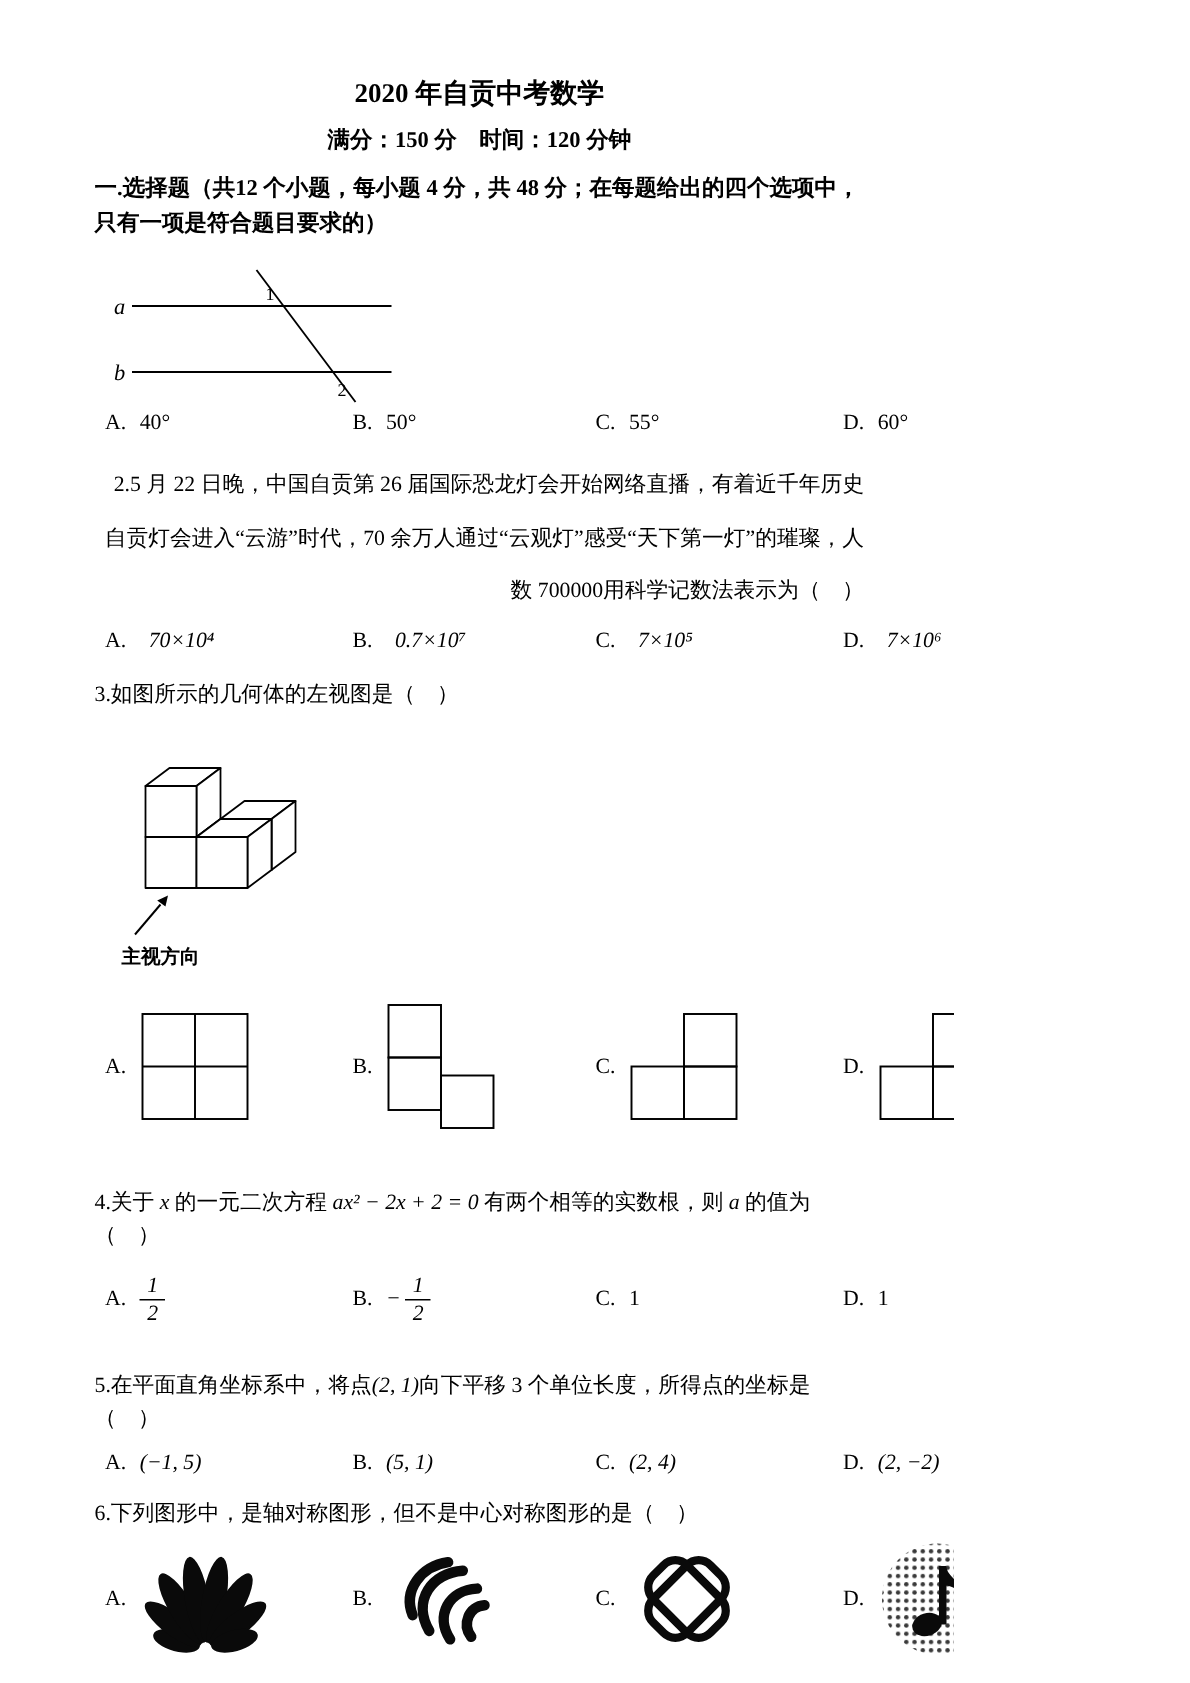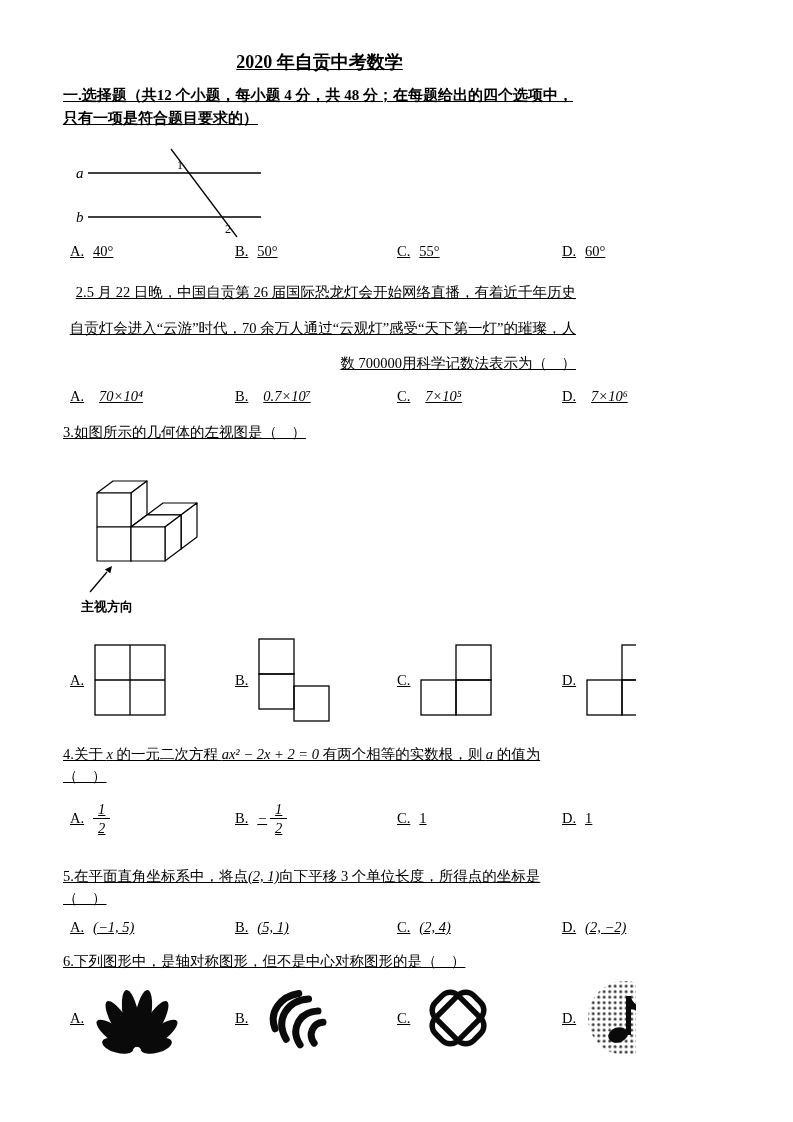--- a/index.html
+++ b/index.html
@@ -1,57 +1,58 @@
 <!DOCTYPE html>
 <html><head>
 <meta charset="utf-8">
 <style>
   html,body{margin:0;padding:0;background:#ffffff;}
   .page{position:relative;width:636px;height:1122px;background:#fff;box-sizing:border-box;
         padding:50px 60px 0 63px;font-family:"Liberation Serif","DejaVu Serif",serif;
-        font-size:14.5px;color:#000;overflow:hidden;text-decoration:underline;}
+        font-size:14.5px;color:#000;overflow:hidden;}
   .title{margin:0 0 10px;text-align:center;font-size:18px;font-weight:bold;}
   .subtitle{margin:0 0 12px;text-align:center;font-size:15px;font-weight:bold;}
   .section-header{font-weight:bold;font-size:15px;line-height:1.5;margin:0 0 10px;}
   .stem{margin:0;line-height:1.55;}
   .var,.math{font-style:italic;}
   .opts{display:grid;grid-template-columns:165px 162px 165px 1fr;align-items:center;padding-left:7px;}
   .opt{display:flex;align-items:center;white-space:nowrap;}
   .opt-label{margin-right:9px;}
   .q-block{margin-top:14px;}
   .q1-block .fig{display:block;margin:8px 0 2px 12px;}
   .q1-block .opts{margin-top:4px;}
   .q2-block{margin-top:15px;}
   .q2-block .stem{line-height:2.45;text-align:right;}
   .q2-block .opts{margin-top:6px;}
   .q2-block .opt-label{margin-right:15px;}
   .q3-block{margin-top:16px;}
   .q3-block .fig{display:block;margin:8px 0 0 14px;}
   .q3-block .opts{margin-top:20px;}
-  .q4-block{margin-top:20px;}
+  .q4-block{margin-top:37px;}
   .q4-block .opts{margin-top:8px;min-height:46px;}
   .q5-block{margin-top:23px;}
   .q5-block .opts{margin-top:9px;}
   .q6-block{margin-top:14px;}
   .q6-block .opts{margin-top:6px;}
   .frac{display:inline-flex;flex-direction:column;align-items:center;line-height:1.12;font-style:italic;}
   .frac .num{padding:0 5px 1px;border-bottom:1px solid #000;}
   .frac .den{padding-top:1px;}
   .sign{margin-right:3px;font-style:italic;}
   svg text{font-family:"Liberation Serif","DejaVu Serif",serif;fill:#000;}
   .svg-var{font-style:italic;font-size:15px;}
   .svg-num{font-size:12px;}
   .svg-label{font-size:13px;font-weight:bold;}
 </style>
 </head>
 <body>
 
 <div class="page">
 
   <h1 class="title">2020 年自贡中考数学</h1>
+  <div class="subtitle">满分：150 分　时间：120 分钟</div>
   <div class="section-header">一.选择题（共12 个小题，每小题 4 分，共 48 分；在每题给出的四个选项中，只有一项是符合题目要求的）</div>
 
   <div class="q-block q1-block">
     <svg class="fig" width="190" height="96" viewBox="0 0 190 96">
       <line x1="13" y1="30" x2="186" y2="30" stroke="#000" stroke-width="1.3"></line>
       <line x1="13" y1="74" x2="186" y2="74" stroke="#000" stroke-width="1.3"></line>
       <line x1="96" y1="6" x2="162" y2="94" stroke="#000" stroke-width="1.3"></line>
       <text x="1" y="35" class="svg-var">a</text>
       <text x="1" y="79" class="svg-var">b</text>
       <text x="102" y="26" class="svg-num">1</text>

